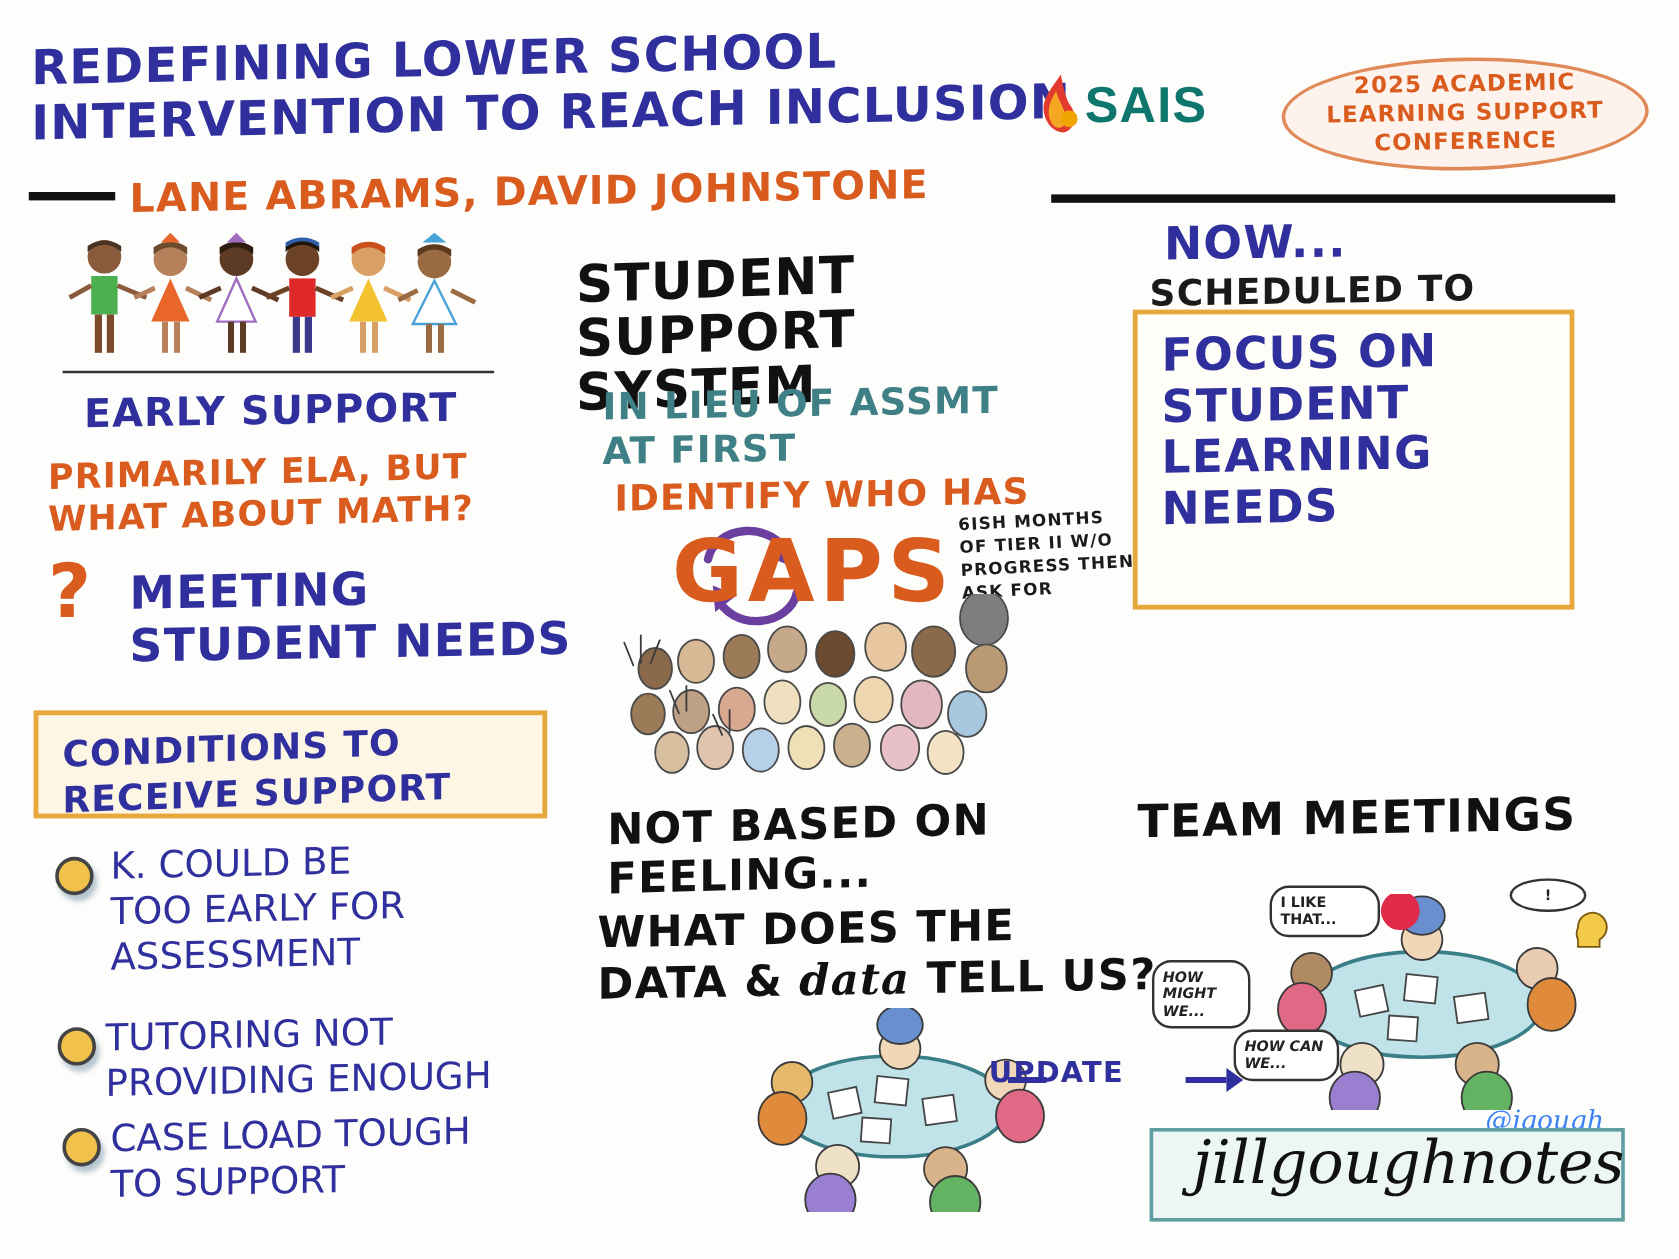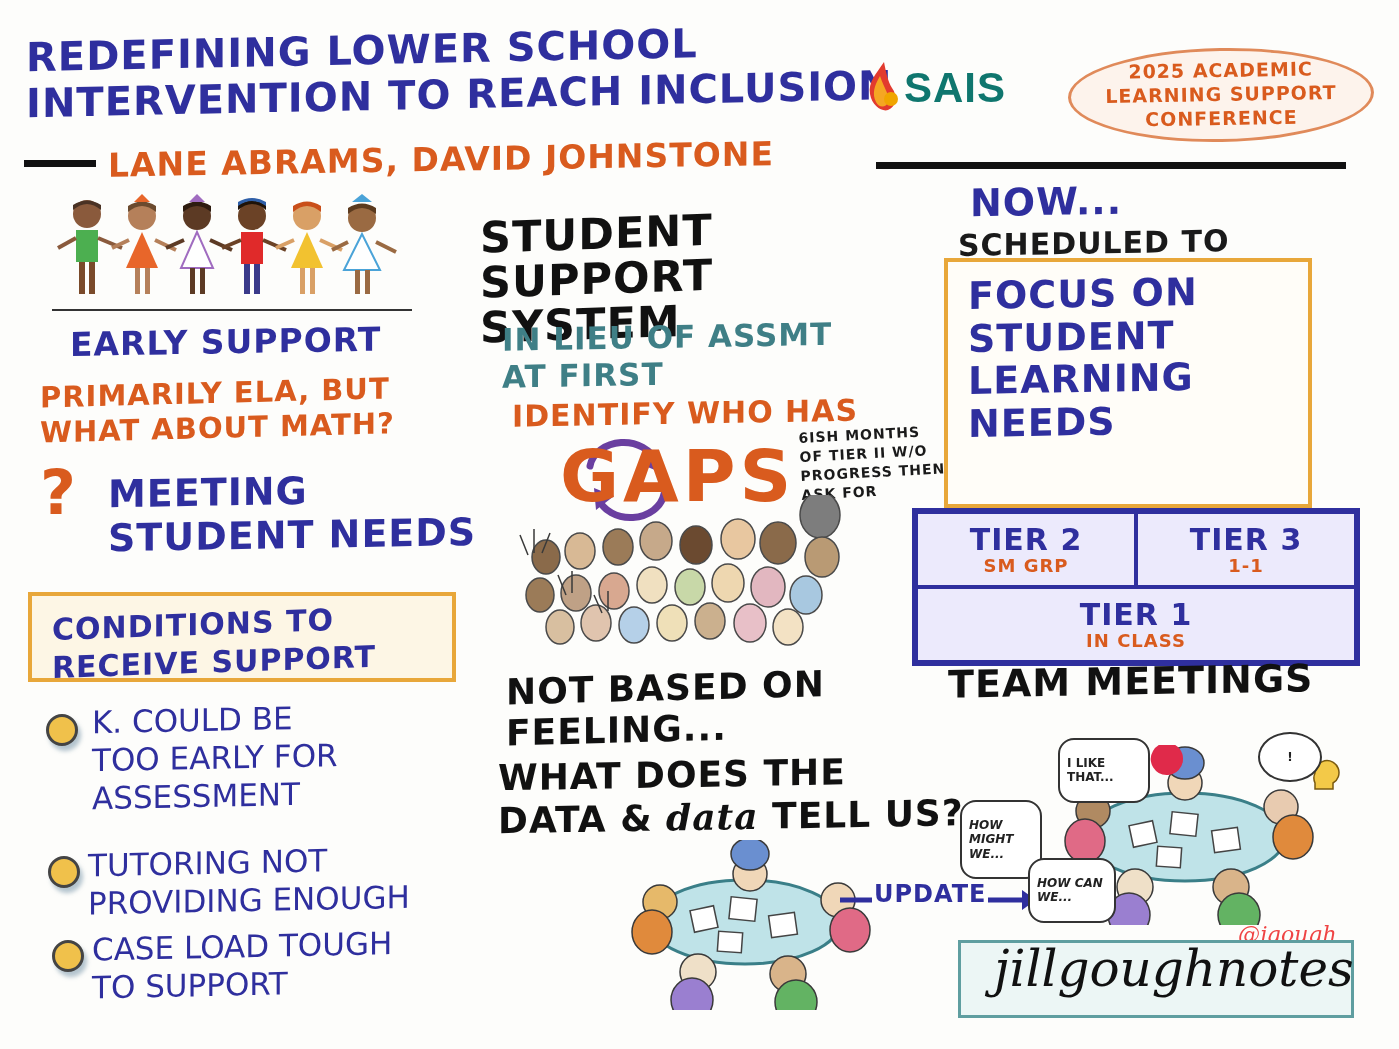--- a/index.html
+++ b/index.html
@@ -177,21 +177,21 @@
   }
   #data-script { font-family: "DejaVu Serif", serif; text-transform: none; font-style: italic; }
 
   #table1 { left: 600px; top: 840px; width: 290px; height: 170px; }
   #table2 { left: 1035px; top: 745px; width: 310px; height: 180px; }
 
   #update-arrow {
     left: 836px; top: 880px; width: 200px; height: 40px;
   }
   #update-label {
-    left: 874px; top: 882px;
+    left: 824px; top: 882px;
     font-size: 24px; color: #2f2f9e; text-transform: uppercase; font-weight: bold;
   }
 
   
   #now {
     left: 970px; top: 182px; width: 260px;
     font-size: 38px; color: #2f2f9e; text-transform: uppercase;
     transform: skewY(-1deg);
   }
   #scheduled {
@@ -236,21 +236,21 @@
   }
   #team-meetings {
     left: 948px; top: 662px; width: 420px;
     font-size: 38px; color: #111; text-transform: uppercase;
     transform: skewY(-1deg);
   }
 
   
   #handle {
     left: 1238px; top: 922px;
-    font-size: 22px; color: #ef4444;
+    font-size: 22px; color: #3b82f6;
     font-family: "DejaVu Serif", serif; font-style: italic;
   }
   #sig-box {
     left: 958px; top: 940px; width: 390px; height: 72px;
     border: 3px solid #5f9ea0;
     background: #ecf6f5;
   }
   #sig-text {
     left: 994px; top: 940px; width: 380px;
     font-size: 50px; color: #111;
@@ -263,21 +263,21 @@
 
   
   .bubble {
     position: absolute;
     background: #fff;
     border: 2px solid #333;
     border-radius: 16px;
     font-size: 12px;
     font-weight: bold;
     color: #222;
-    padding: 16px 7px;
+    padding: 5px 7px;
     text-transform: uppercase;
     line-height: 1.2;
   }
 </style>
 </head>
 <body>
 
 <div id="canvas">
 
   <div class="abs hand" id="title">
@@ -538,34 +538,20 @@
   <div class="abs hand" id="now">Now...</div>
   <div class="abs hand" id="scheduled">Scheduled to</div>
   <div class="abs" id="focus-box"></div>
   <div class="abs hand" id="focus-text">
     <div>Focus on</div>
     <div>Student</div>
     <div>Learning</div>
     <div>Needs</div>
   </div>
 
-  <div class="abs" id="tier-grid">
-    <div class="tier-cell">
-      <div class="tier-title hand">Tier 2</div>
-      <div class="tier-sub hand">sm grp</div>
-    </div>
-    <div class="tier-cell">
-      <div class="tier-title hand">Tier 3</div>
-      <div class="tier-sub hand">1-1</div>
-    </div>
-    <div class="tier-cell full">
-      <div class="tier-title hand">Tier 1</div>
-      <div class="tier-sub hand">in class</div>
-    </div>
-  </div>
 
   <div class="abs hand" id="team-meetings">Team Meetings</div>
 
   <div class="abs" id="handle">@jgough</div>
   <div class="abs" id="sig-box"></div>
   <div class="abs" id="sig-text">jillgoughnotes</div>
   <div class="abs" id="sig-date">02.10.2025</div>
 
 </div>
 

